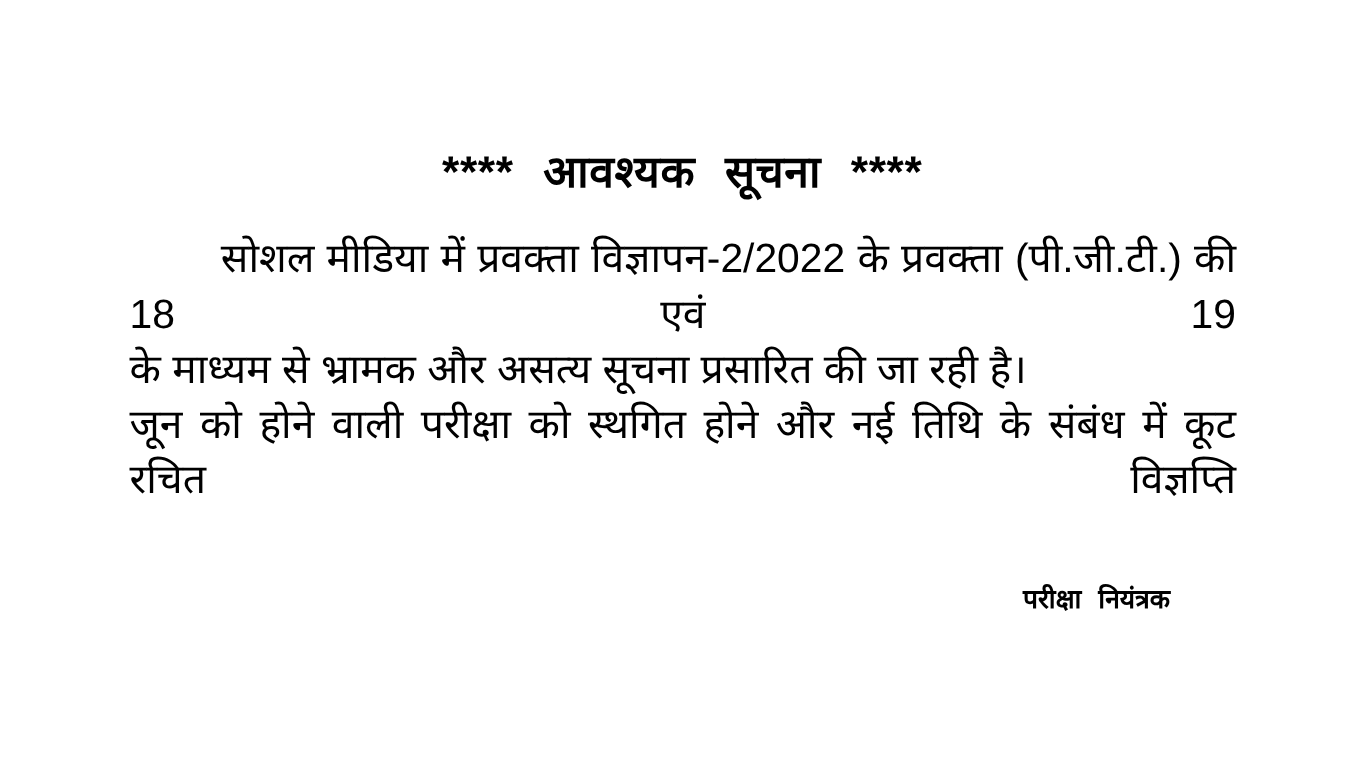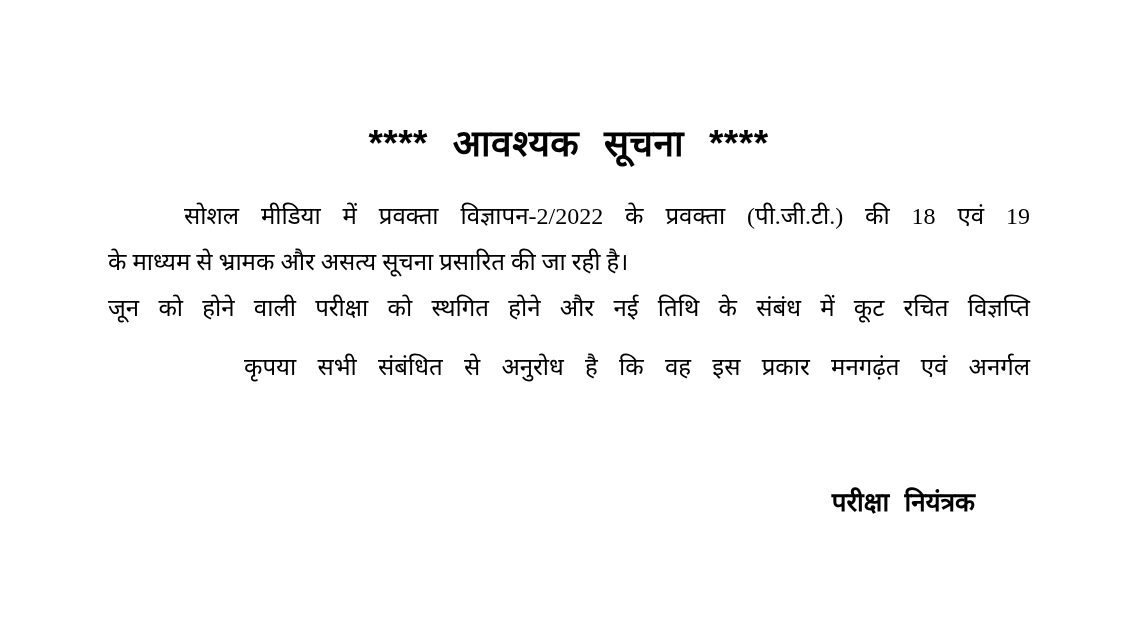--- a/index.html
+++ b/index.html
@@ -32,57 +32,55 @@
     word-spacing: 14px;
     letter-spacing: 0.5px;
   }
   .content {
     position: absolute;
     left: 108px;
     top: 193px;
     width: 922px;
   }
   .line {
-    font-size: 24px;
+    font-size: 34px;
     line-height: 46px;
     text-align: justify;
     white-space: normal;
-    font-family: Liberation Serif, serif;
   }
   .just {
     text-align-last: justify;
   }
   .indent1 { text-indent: 76px; }
   .indent2 { text-indent: 136px; }
   .para-2 { margin-top: 13px; }
   .signature {
     position: absolute;
     top: 483px;
     right: 162px;
-    font-size: 26px;
+    font-size: 22px;
     font-weight: 700;
     word-spacing: 8px;
   }
 </style>
 </head>
 <body>
 
 <div class="page">
 
   <h1 class="title">**** आवश्यक सूचना ****</h1>
 
   <div class="content">
 
     <div class="para para-1">
       <div class="line just indent1">सोशल मीडिया में प्रवक्ता विज्ञापन-2/2022 के प्रवक्ता (पी.जी.टी.) की 18 एवं 19</div>
       <div class="line">के माध्यम से भ्रामक और असत्य सूचना प्रसारित की जा रही है।</div>
       <div class="line just">जून को होने वाली परीक्षा को स्थगित होने और नई तिथि के संबंध में कूट रचित विज्ञप्ति</div>
     </div>
 
     <div class="para para-2">
-      <div class="line just indent2">कृपया सभी संबंधित से अनुरोध है कि वह इस प्रकार मनगढ़ंत एवं अनर्गल</div>
     </div>
 
   </div>
 
   <div class="signature">परीक्षा नियंत्रक</div>
 
 </div>
 
 </body></html>

